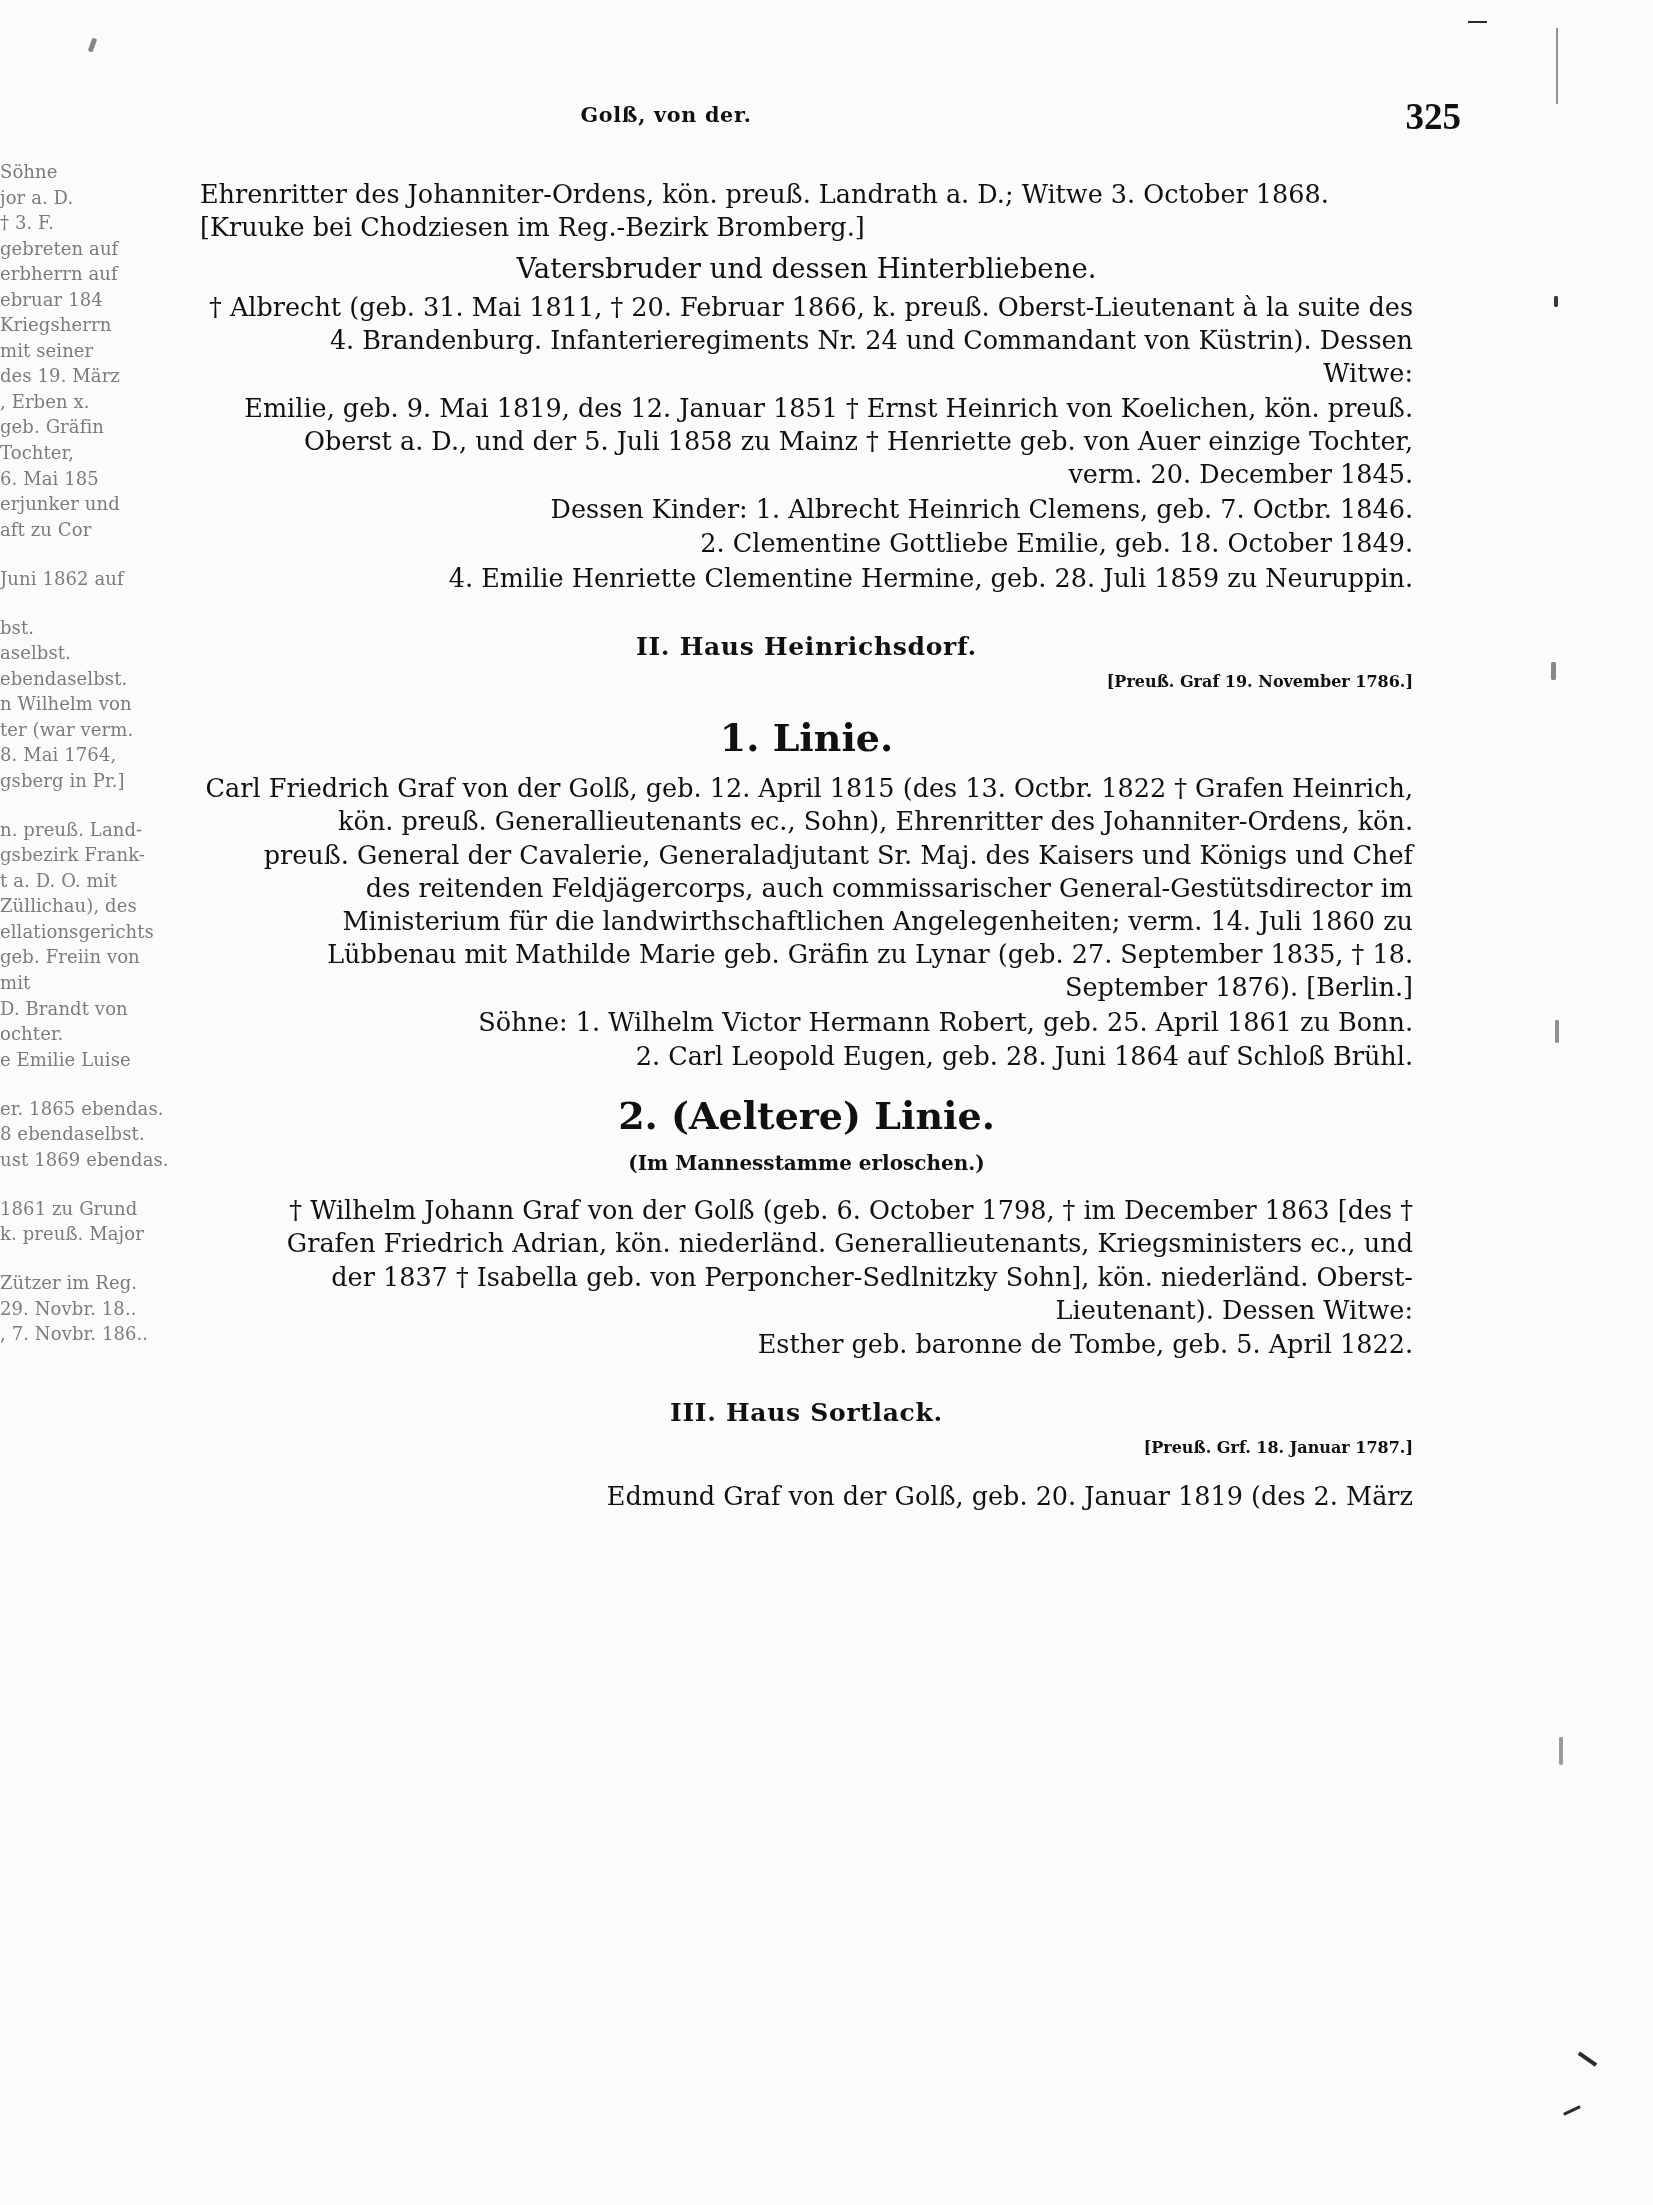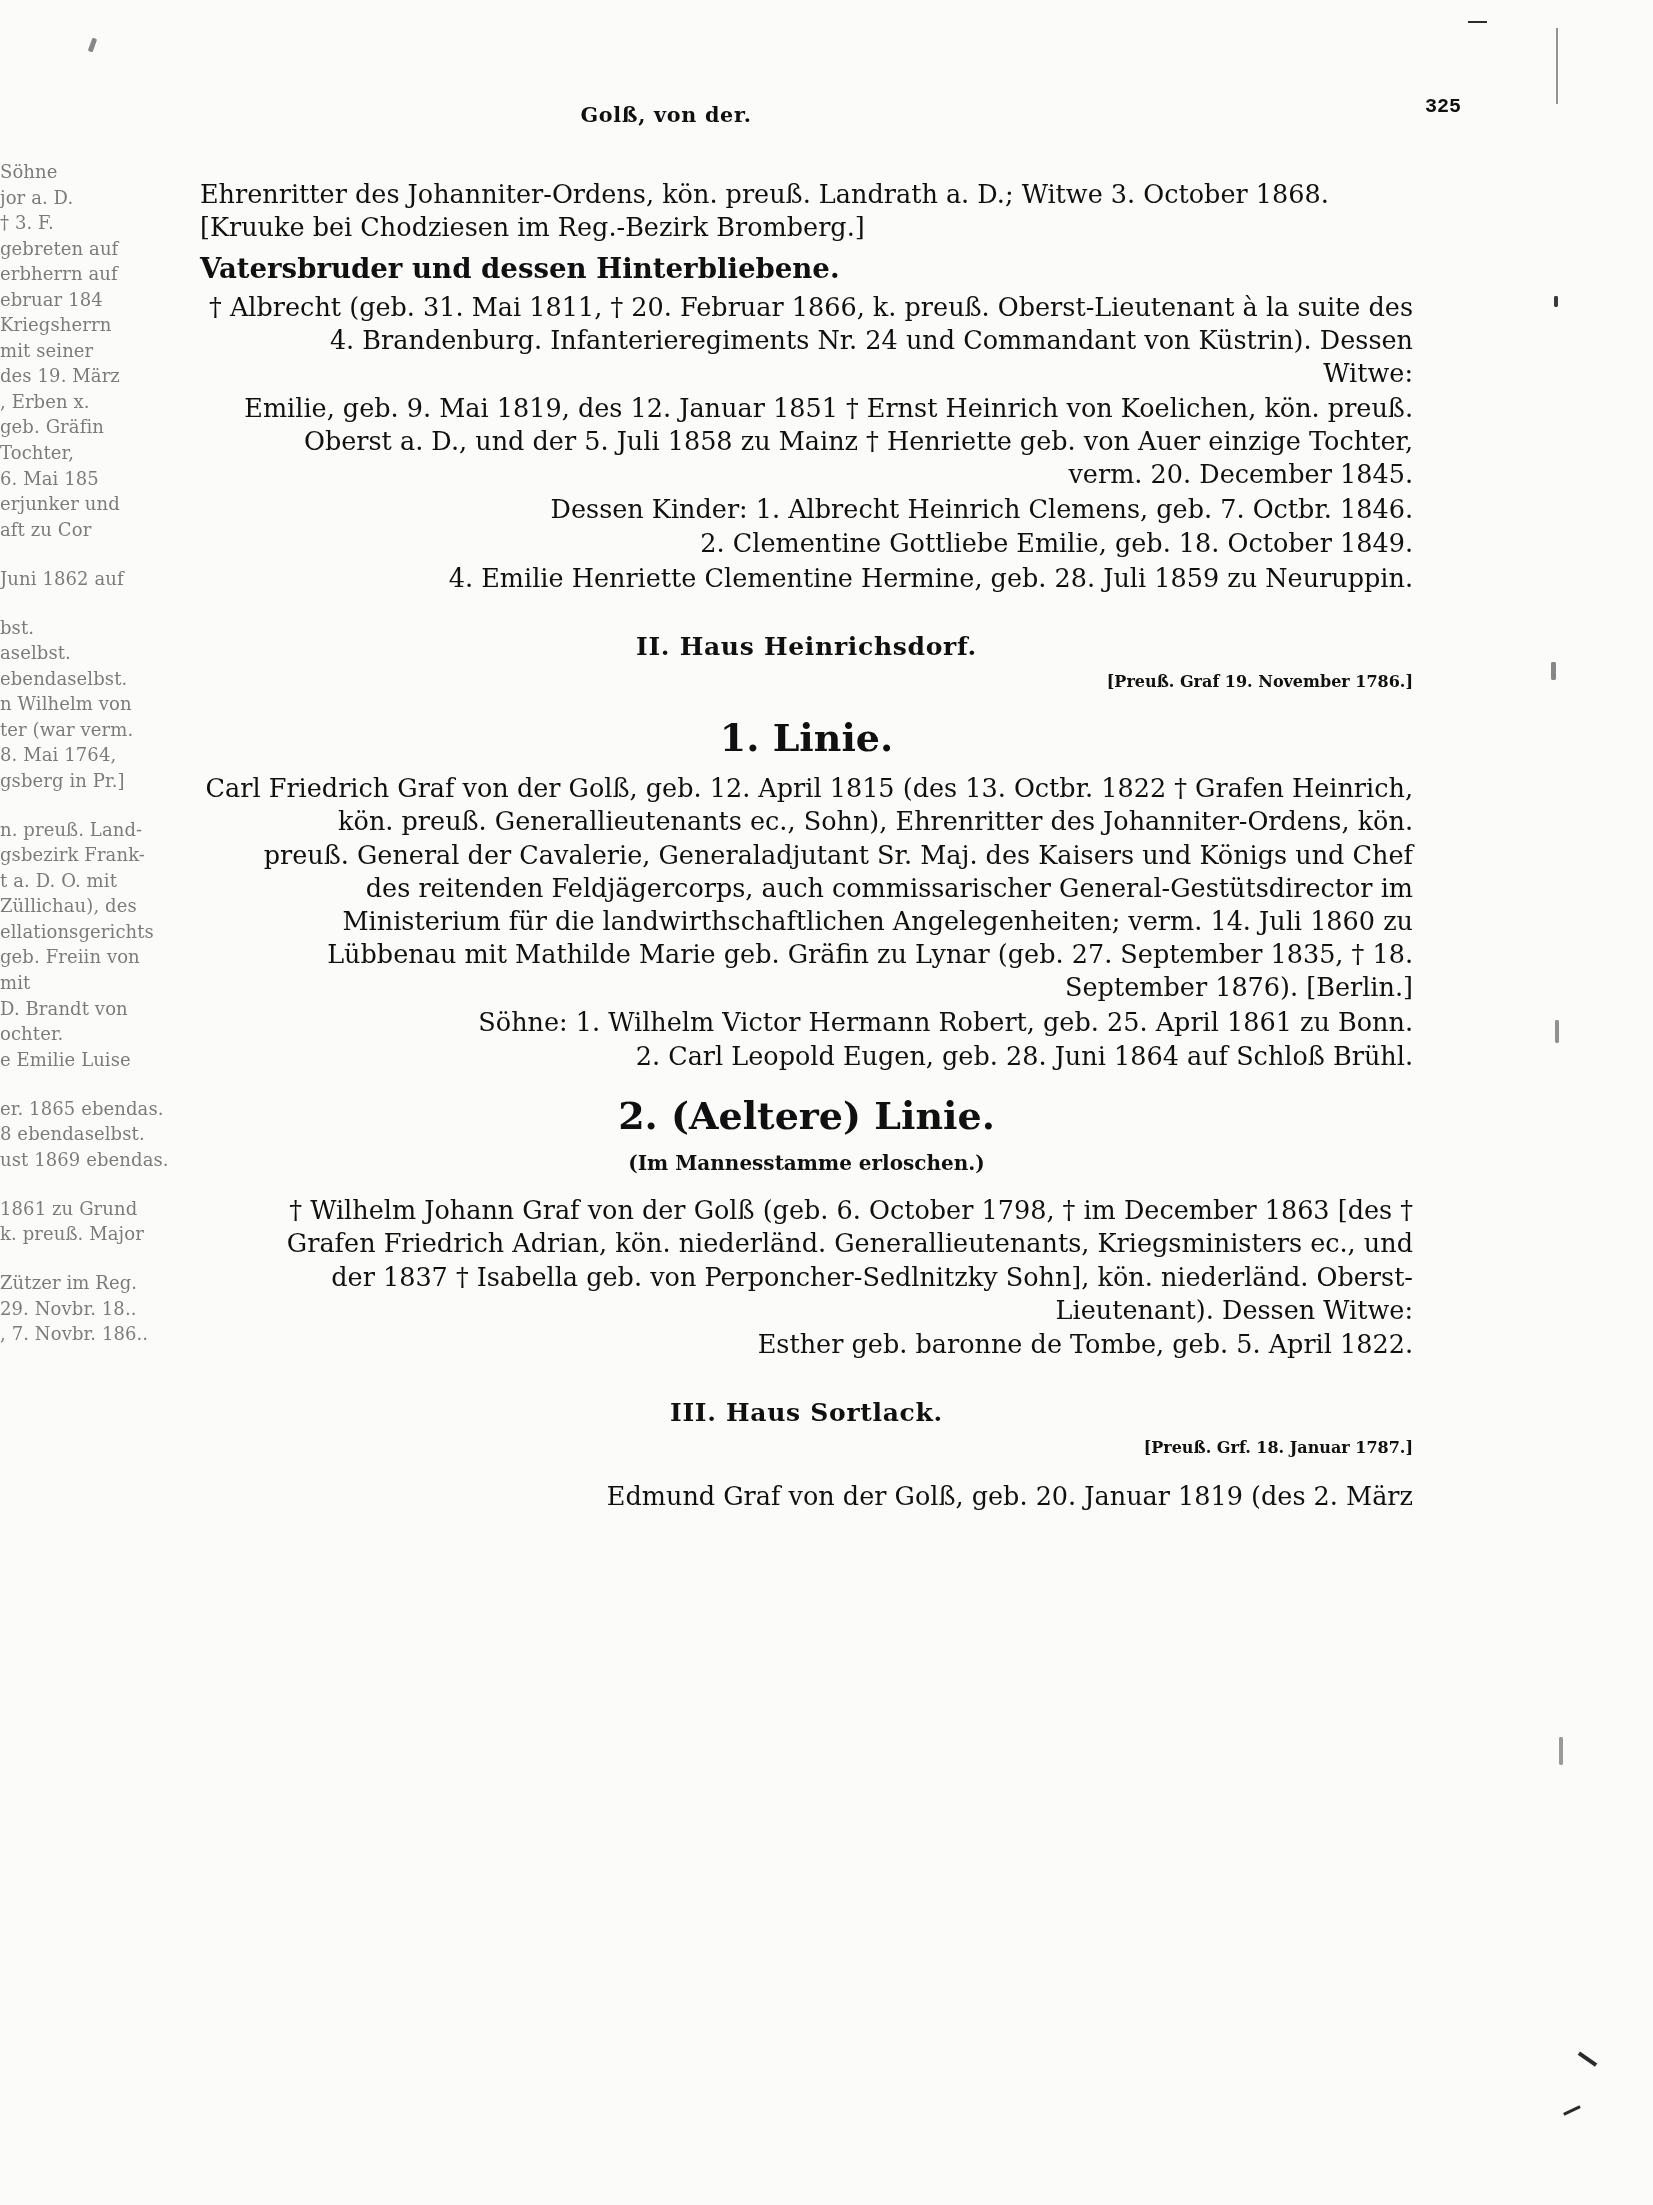--- a/index.html
+++ b/index.html
@@ -50,23 +50,23 @@
     text-align: center;
     font-family: "DejaVu Serif", serif;
     font-weight: bold;
     font-size: 20.7px;
     letter-spacing: 0.7px;
   }
   .folio {
     position: absolute;
     top: 95px;
     right: 193px;
-    font-family: Liberation Mono, monospace;
-    font-weight: bold;
-    font-size: 20px;
+    font-family: Liberation Serif, serif;
+    font-weight: bold;
+    font-size: 37px;
   }
 
   
   .content {
     position: absolute;
     left: 200px;
     top: 178px;
     width: 1213px;
     font-size: 25.5px;
     line-height: 1.30;
@@ -76,21 +76,22 @@
   .p {
     margin: 0 0 1.4px 0;
     text-indent: 0;
     padding-left: 54px;
   }
   .p.hang { text-indent: -54px; text-align: right; }
   .p.nohang { padding-left: 0; }
 
   
   .h-sub {
-    font-weight: bold;
+    text-align: center;
+    font-weight: normal;
     font-size: 27.6px;
     margin: 6.9px 0 4.1px 0;
   }
   .h-house {
     text-align: center;
     font-weight: bold;
     font-size: 25px;
     margin: 36px 0 8.3px 0;
     letter-spacing: 0.7px;
   }

